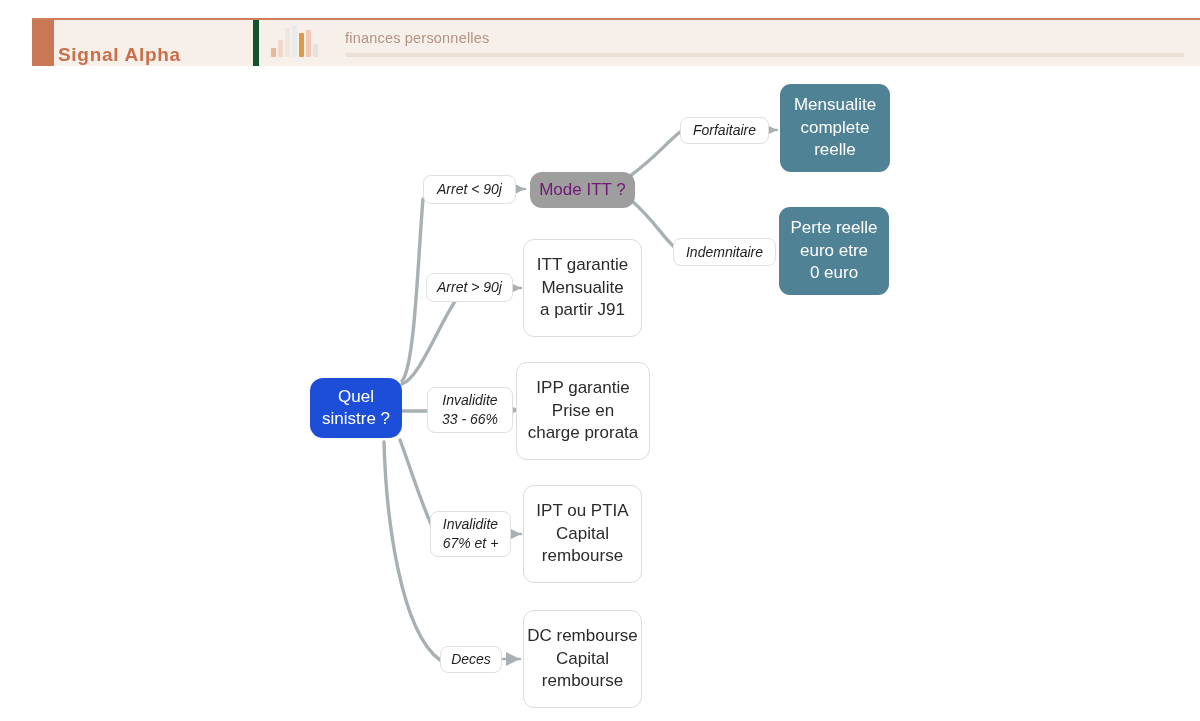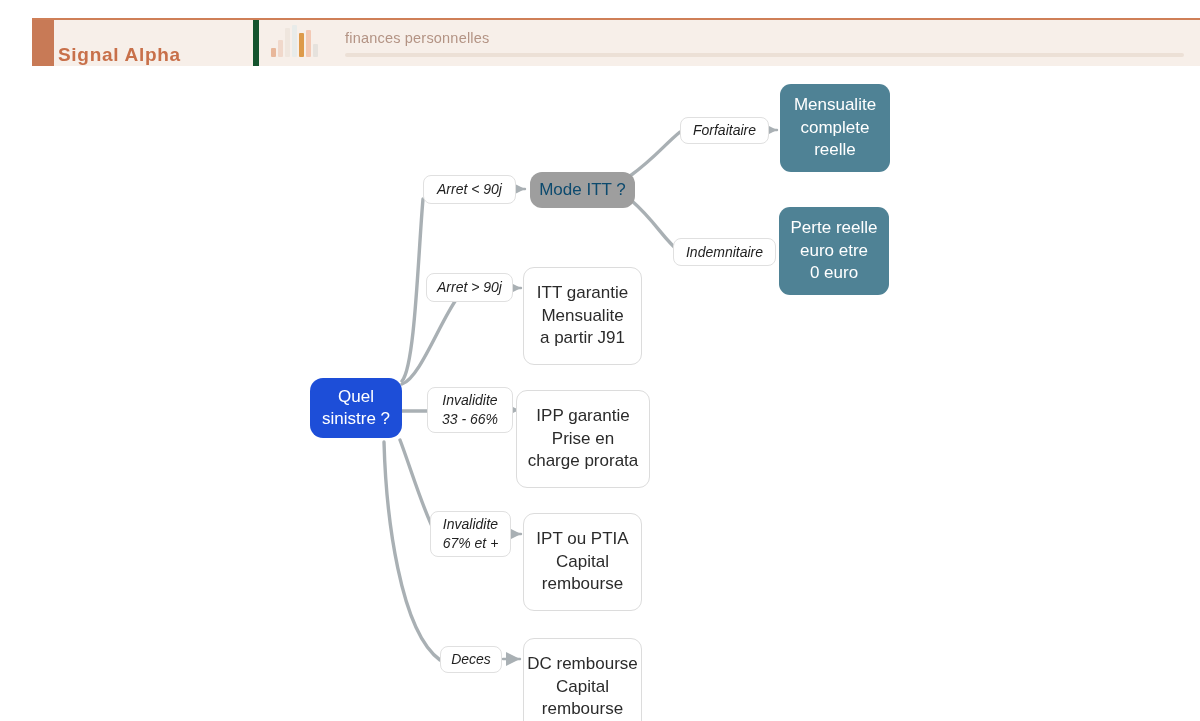--- a/index.html
+++ b/index.html
@@ -106,37 +106,36 @@
     line-height: 1.32;
   }
   .node-root {
     background: #1d4ed8;
     color: #ffffff;
     font-size: 17px;
     border-radius: 13px;
   }
   .node-decision {
     background: #9e9e9e;
-    color: #0c4a6e;
+    color: #701a75;
     font-size: 17px;
     border-radius: 12px;
   }
   .node-accent {
     background: #4f8295;
     color: #ffffff;
     font-size: 17px;
     border-radius: 11px;
   }
   .node-plain {
     background: #ffffff;
     color: #2b2b2b;
     font-size: 17px;
     border: 1.4px solid #dcdcdc;
     border-radius: 11px;
-    margin-top: 28px;
   }
   .node-label {
     position: absolute;
     display: flex;
     align-items: center;
     justify-content: center;
     text-align: center;
     background: #ffffff;
     border: 1.3px solid #e0e0e0;
     border-radius: 8px;

